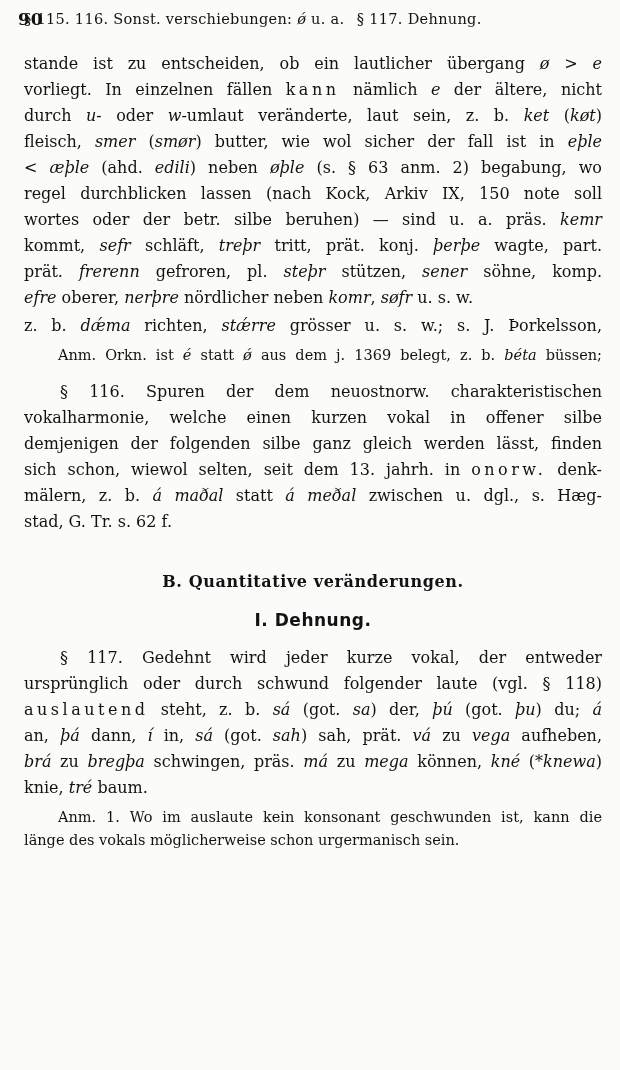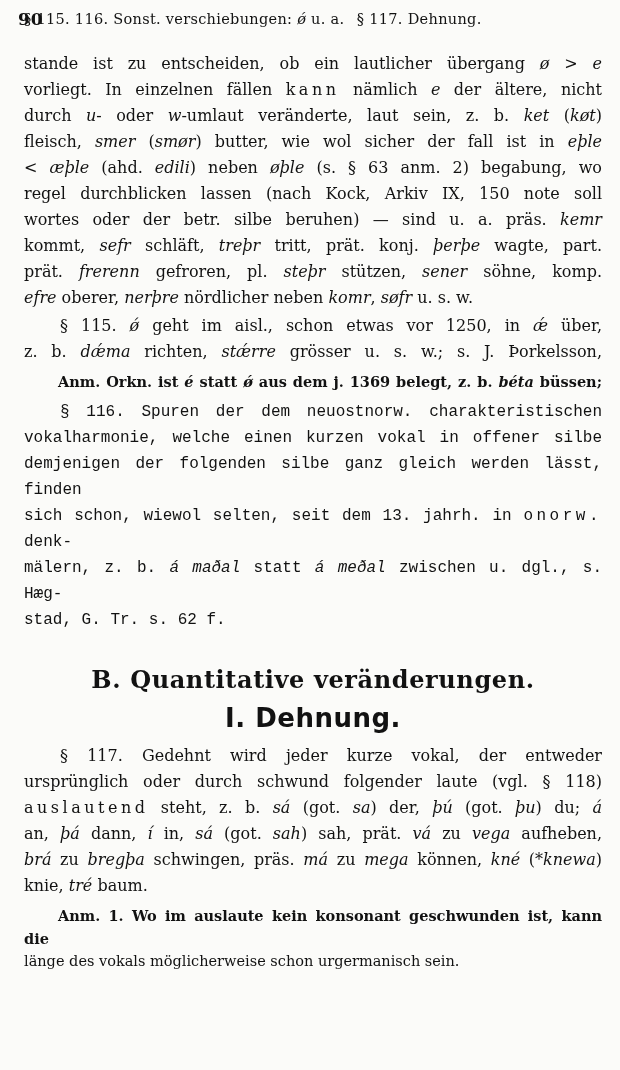--- a/index.html
+++ b/index.html
@@ -39,44 +39,44 @@
   .para { font-size: 16px; line-height: 26px; }
   .anm  { font-size: 14.5px; line-height: 23px; }
   .line {
     text-align: justify;
     text-align-last: justify;
     text-justify: inter-word;
     white-space: normal;
   }
   .lastline { text-align-last: left; }
   .para .firstline { text-indent: 36px; }
-  .anm  .firstline { text-indent: 34px; font-weight: bold; }
+  .anm  .firstline { text-indent: 34px; }
   .it  { font-style: italic; }
   .gsp { letter-spacing: 3.5px; }
   .heading {
     text-align: center;
     font-weight: bold;
   }
   [data-name="section-heading-b"] {
-    font-size: 24px;
+    font-size: 16px;
     line-height: 26px;
     margin-top: 34px;
     letter-spacing: 0.6px;
   }
   [data-name="section-heading-dehnung"] {
     font-family: "DejaVu Sans", sans-serif;
-    font-size: 26px;
+    font-size: 17px;
     line-height: 28px;
     margin-top: 11px;
     margin-bottom: 11px;
     letter-spacing: 0.5px;
   }
   [data-name="paragraph-115"] { margin-top: 2px; }
   [data-name="note-115"]      { margin-top: 5px; }
-  [data-name="paragraph-116"] { margin-top: 6px; font-family: Liberation Mono, monospace; }
+  [data-name="paragraph-116"] { margin-top: 12px; }
   [data-name="note-1"]        { margin-top: 5px; }
 </style>
 </head>
 <body>
 
 <div class="page" data-name="book-page">
   <div class="running-head" data-name="running-header">
     <span class="pagenum" data-name="page-number">90</span>
     <span class="rh-text" id="rh" data-name="running-header-text"><span data-name="text-segment">§ 115. 116. Sonst. verschiebungen: </span><span class="it" data-name="cited-form">ǿ</span><span data-name="text-segment"> u. a.  § 117. Dehnung.</span></span>
   </div>
@@ -87,21 +87,20 @@
         <div class="line" data-name="text-line"><span data-name="text-segment">durch </span><span class="it" data-name="cited-form">u</span><span data-name="text-segment">- oder </span><span class="it" data-name="cited-form">w</span><span data-name="text-segment">-umlaut veränderte, laut sein, z. b. </span><span class="it" data-name="cited-form">ket</span><span data-name="text-segment"> (</span><span class="it" data-name="cited-form">køt</span><span data-name="text-segment">)</span></div>
         <div class="line" data-name="text-line"><span data-name="text-segment">fleisch, </span><span class="it" data-name="cited-form">smer</span><span data-name="text-segment"> (</span><span class="it" data-name="cited-form">smør</span><span data-name="text-segment">) butter, wie wol sicher der fall ist in </span><span class="it" data-name="cited-form">eþle</span></div>
         <div class="line" data-name="text-line"><span data-name="text-segment">&lt; </span><span class="it" data-name="cited-form">æþle</span><span data-name="text-segment"> (ahd. </span><span class="it" data-name="cited-form">edili</span><span data-name="text-segment">) neben </span><span class="it" data-name="cited-form">øþle</span><span data-name="text-segment"> (s. § 63 anm. 2) begabung, wo</span></div>
         <div class="line" data-name="text-line"><span data-name="text-segment">regel durchblicken lassen (nach Kock, Arkiv IX, 150 note soll</span></div>
         <div class="line" data-name="text-line"><span data-name="text-segment">wortes oder der betr. silbe beruhen) — sind u. a. präs. </span><span class="it" data-name="cited-form">kemr</span></div>
         <div class="line" data-name="text-line"><span data-name="text-segment">kommt, </span><span class="it" data-name="cited-form">sefr</span><span data-name="text-segment"> schläft, </span><span class="it" data-name="cited-form">treþr</span><span data-name="text-segment"> tritt, prät. konj. </span><span class="it" data-name="cited-form">þerþe</span><span data-name="text-segment"> wagte, part.</span></div>
         <div class="line" data-name="text-line"><span data-name="text-segment">prät. </span><span class="it" data-name="cited-form">frerenn</span><span data-name="text-segment"> gefroren, pl. </span><span class="it" data-name="cited-form">steþr</span><span data-name="text-segment"> stützen, </span><span class="it" data-name="cited-form">sener</span><span data-name="text-segment"> söhne, komp.</span></div>
         <div class="line lastline" data-name="text-line"><span class="it" data-name="cited-form">efre</span><span data-name="text-segment"> oberer, </span><span class="it" data-name="cited-form">nerþre</span><span data-name="text-segment"> nördlicher neben </span><span class="it" data-name="cited-form">komr</span><span data-name="text-segment">, </span><span class="it" data-name="cited-form">søfr</span><span data-name="text-segment"> u. s. w.</span></div>
       </div>
       <div class="block para" data-name="paragraph-115">
-        <div class="line firstline" data-name="text-line"><span data-name="text-segment">§ 115. </span><span class="it" data-name="cited-form">ǿ</span><span data-name="text-segment"> geht im aisl., schon etwas vor 1250, in </span><span class="it" data-name="cited-form">ǽ</span><span data-name="text-segment"> über,</span></div>
         <div class="line" data-name="text-line"><span data-name="text-segment">z. b. </span><span class="it" data-name="cited-form">dǽma</span><span data-name="text-segment"> richten, </span><span class="it" data-name="cited-form">stǽrre</span><span data-name="text-segment"> grösser u. s. w.; s. J. Þorkelsson,</span></div>
       </div>
       <div class="block anm" data-name="note-115">
         <div class="line firstline" data-name="text-line"><span data-name="text-segment">Anm. Orkn. ist </span><span class="it" data-name="cited-form">é</span><span data-name="text-segment"> statt </span><span class="it" data-name="cited-form">ǿ</span><span data-name="text-segment"> aus dem j. 1369 belegt, z. b. </span><span class="it" data-name="cited-form">béta</span><span data-name="text-segment"> büssen;</span></div>
       </div>
       <div class="block para" data-name="paragraph-116">
         <div class="line firstline" data-name="text-line"><span data-name="text-segment">§ 116. Spuren der dem neuostnorw. charakteristischen</span></div>
         <div class="line" data-name="text-line"><span data-name="text-segment">vokalharmonie, welche einen kurzen vokal in offener silbe</span></div>
         <div class="line" data-name="text-line"><span data-name="text-segment">demjenigen der folgenden silbe ganz gleich werden lässt, finden</span></div>
         <div class="line" data-name="text-line"><span data-name="text-segment">sich schon, wiewol selten, seit dem 13. jahrh. in </span><span class="gsp" data-name="text-segment">onorw.</span><span data-name="text-segment"> denk-</span></div>

